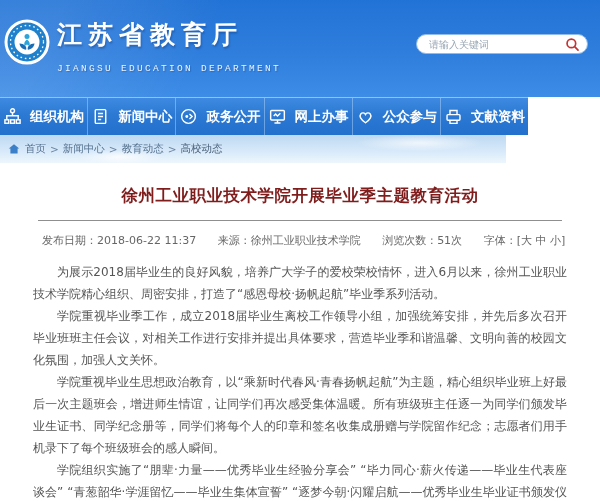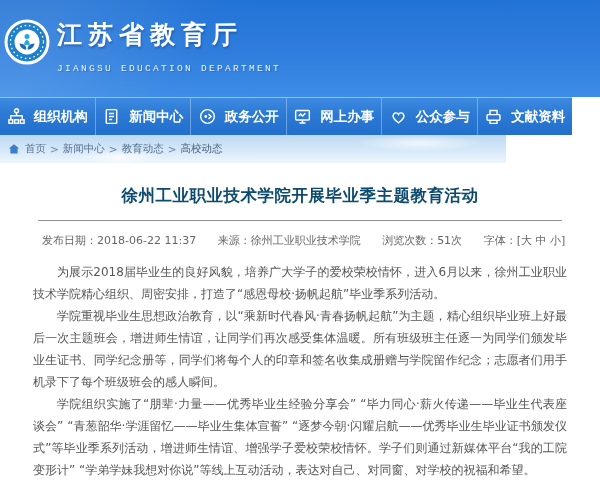--- a/index.html
+++ b/index.html
@@ -31,21 +31,21 @@
   .search-input {
     flex:1; border:none; outline:none; background:transparent;
     font-size:10px; color:#555; padding:0 4px 0 12px;
     font-family:"DejaVu Sans","Liberation Sans",sans-serif;
   }
   .search-input::placeholder { color:#9aa7b5; }
   .search-btn { width:22px; height:20px; border:none; background:transparent; cursor:pointer; display:flex; align-items:center; }
 
   
   .main-nav {
-    position:absolute; top:97px; left:0; width:572px; height:38px;
+    position:absolute; top:97px; left:0; width:528px; height:38px;
     background:linear-gradient(180deg, #3e8ae2 0%, #2b79d3 45%, #2270cc 100%);
     border-top:1px solid rgba(255,255,255,0.55);
     display:flex;
   }
   .nav-item {
     flex:1; display:flex; align-items:center; justify-content:center; gap:8px;
     color:#fff; font-size:13.5px; font-weight:bold; cursor:pointer;
     border-left:1px solid rgba(190,220,250,0.45);
   }
   .nav-item:first-child { border-left:none; }
@@ -63,21 +63,21 @@
   }
   .crumb-band .home-ico { margin-right:5px; }
   .crumb-sep { margin:0 4px; color:#6c86a0; }
   .crumb { cursor:pointer; }
   .crumb.current { color:#4a6078; }
 
   
   .content { position:absolute; top:163px; left:0; width:600px; padding:0 33px; background:#fff; }
   .article-title {
     margin-top:22px; text-align:center; font-size:16.5px; font-weight:bold;
-    color:#0c4a6e; letter-spacing:0.5px; white-space:nowrap;
+    color:#7f1d1d; letter-spacing:0.5px; white-space:nowrap;
   }
   .title-rule { margin:13px 5px 0 5px; border:none; border-top:1px solid #8f8f8f; }
   .meta-row { margin-top:12px; text-align:center; font-size:11px; color:#666; white-space:nowrap; }
   .meta-item { margin:0 9px; }
   .font-size-ctrl { cursor:pointer; }
   .article-body { margin-top:13px; font-size:12px; line-height:22px; color:#555; text-align:justify; }
   .article-body p { text-indent:2em; margin:0; }
 </style>
 </head>
 <body>
@@ -95,20 +95,29 @@
       <path d="M23 20.5c-2.2 1.4-3.2 3.6-2.6 6 1.2.2 2.2-.3 2.6-1.2.4.9 1.4 1.4 2.6 1.2.6-2.4-.4-4.6-2.6-6z" fill="#2ba4da"></path>
       <path d="M15.5 24.5c.4 3.4 3 5.9 6.6 6.3.5-1.5.1-3-1-4-1.4-1.5-3.6-2.4-5.6-2.3z" fill="#1a6cb4"></path>
       <path d="M30.5 24.5c-.4 3.4-3 5.9-6.6 6.3-.5-1.5-.1-3 1-4 1.4-1.5 3.6-2.4 5.6-2.3z" fill="#1a6cb4"></path>
     </svg>
 
     <div class="site-title-block">
       <div class="site-title">江苏省教育厅</div>
       <div class="site-title-en">JIANGSU EDUCATION DEPARTMENT</div>
     </div>
 
+    <div class="search-box">
+      <input class="search-input" type="text" placeholder="请输入关键词" style="">
+      <button class="search-btn">
+        <svg width="15" height="15" viewBox="0 0 16 16" fill="none" stroke="#c23434" stroke-width="1.8" stroke-linecap="round">
+          <circle cx="6.8" cy="6.8" r="4.6"></circle>
+          <path d="M10.3 10.3l3.6 3.6"></path>
+        </svg>
+      </button>
+    </div>
   </div>
 
   <div class="main-nav">
 
     <div class="nav-item">
       <svg width="19" height="19" viewBox="0 0 20 20" fill="none" stroke="#fff" stroke-width="1.5">
         <circle cx="10" cy="4" r="2.1"></circle>
         <path d="M10 6.2v3M4 13v-3.8h12V13"></path>
         <rect x="2" y="13.5" width="4" height="3.6"></rect>
         <rect x="8" y="13.5" width="4" height="3.6"></rect>
@@ -178,19 +187,20 @@
 
     <div class="meta-row">
       <span class="meta-item"><span>发布日期：</span><span>2018-06-22 11:37</span></span>
       <span class="meta-item"><span>来源：</span><span>徐州工业职业技术学院</span></span>
       <span class="meta-item"><span>浏览次数：</span><span>51次</span></span>
       <span class="meta-item"><span>字体：</span><span>[</span><span class="font-size-ctrl">大</span> <span class="font-size-ctrl">中</span> <span class="font-size-ctrl">小</span><span>]</span></span>
     </div>
 
     <div class="article-body">
       <p>为展示2018届毕业生的良好风貌，培养广大学子的爱校荣校情怀，进入6月以来，徐州工业职业技术学院精心组织、周密安排，打造了“感恩母校·扬帆起航”毕业季系列活动。</p>
+      <p>学院重视毕业季工作，成立2018届毕业生离校工作领导小组，加强统筹安排，并先后多次召开毕业班班主任会议，对相关工作进行安排并提出具体要求，营造毕业季和谐温馨、文明向善的校园文化氛围，加强人文关怀。</p>
       <p>学院重视毕业生思想政治教育，以“乘新时代春风·青春扬帆起航”为主题，精心组织毕业班上好最后一次主题班会，增进师生情谊，让同学们再次感受集体温暖。所有班级班主任逐一为同学们颁发毕业生证书、同学纪念册等，同学们将每个人的印章和签名收集成册赠与学院留作纪念；志愿者们用手机录下了每个班级班会的感人瞬间。</p>
       <p>学院组织实施了“朋辈·力量——优秀毕业生经验分享会” “毕力同心·薪火传递——毕业生代表座谈会” “青葱韶华·学涯留忆——毕业生集体宣誓” “逐梦今朝·闪耀启航——优秀毕业生毕业证书颁发仪式”等毕业季系列活动，增进师生情谊、增强学子爱校荣校情怀。学子们则通过新媒体平台“我的工院变形计” “学弟学妹我想对你说”等线上互动活动，表达对自己、对同窗、对学校的祝福和希望。</p>
 
     </div>
   </div>
 
 </div>
 
 </body></html>

